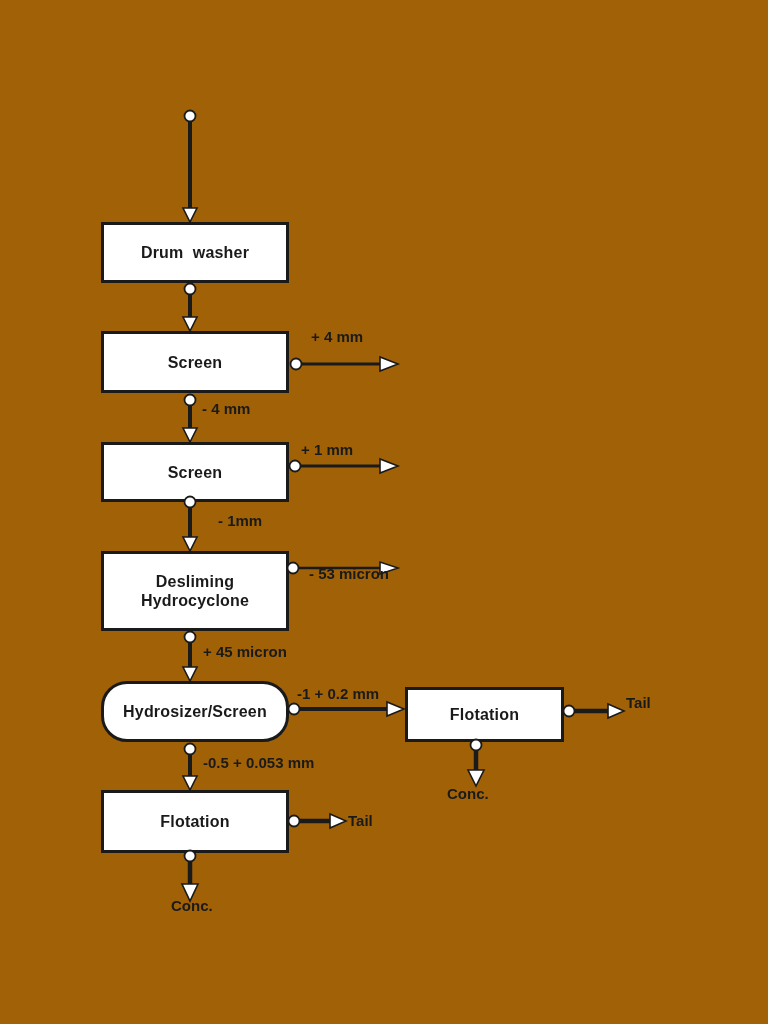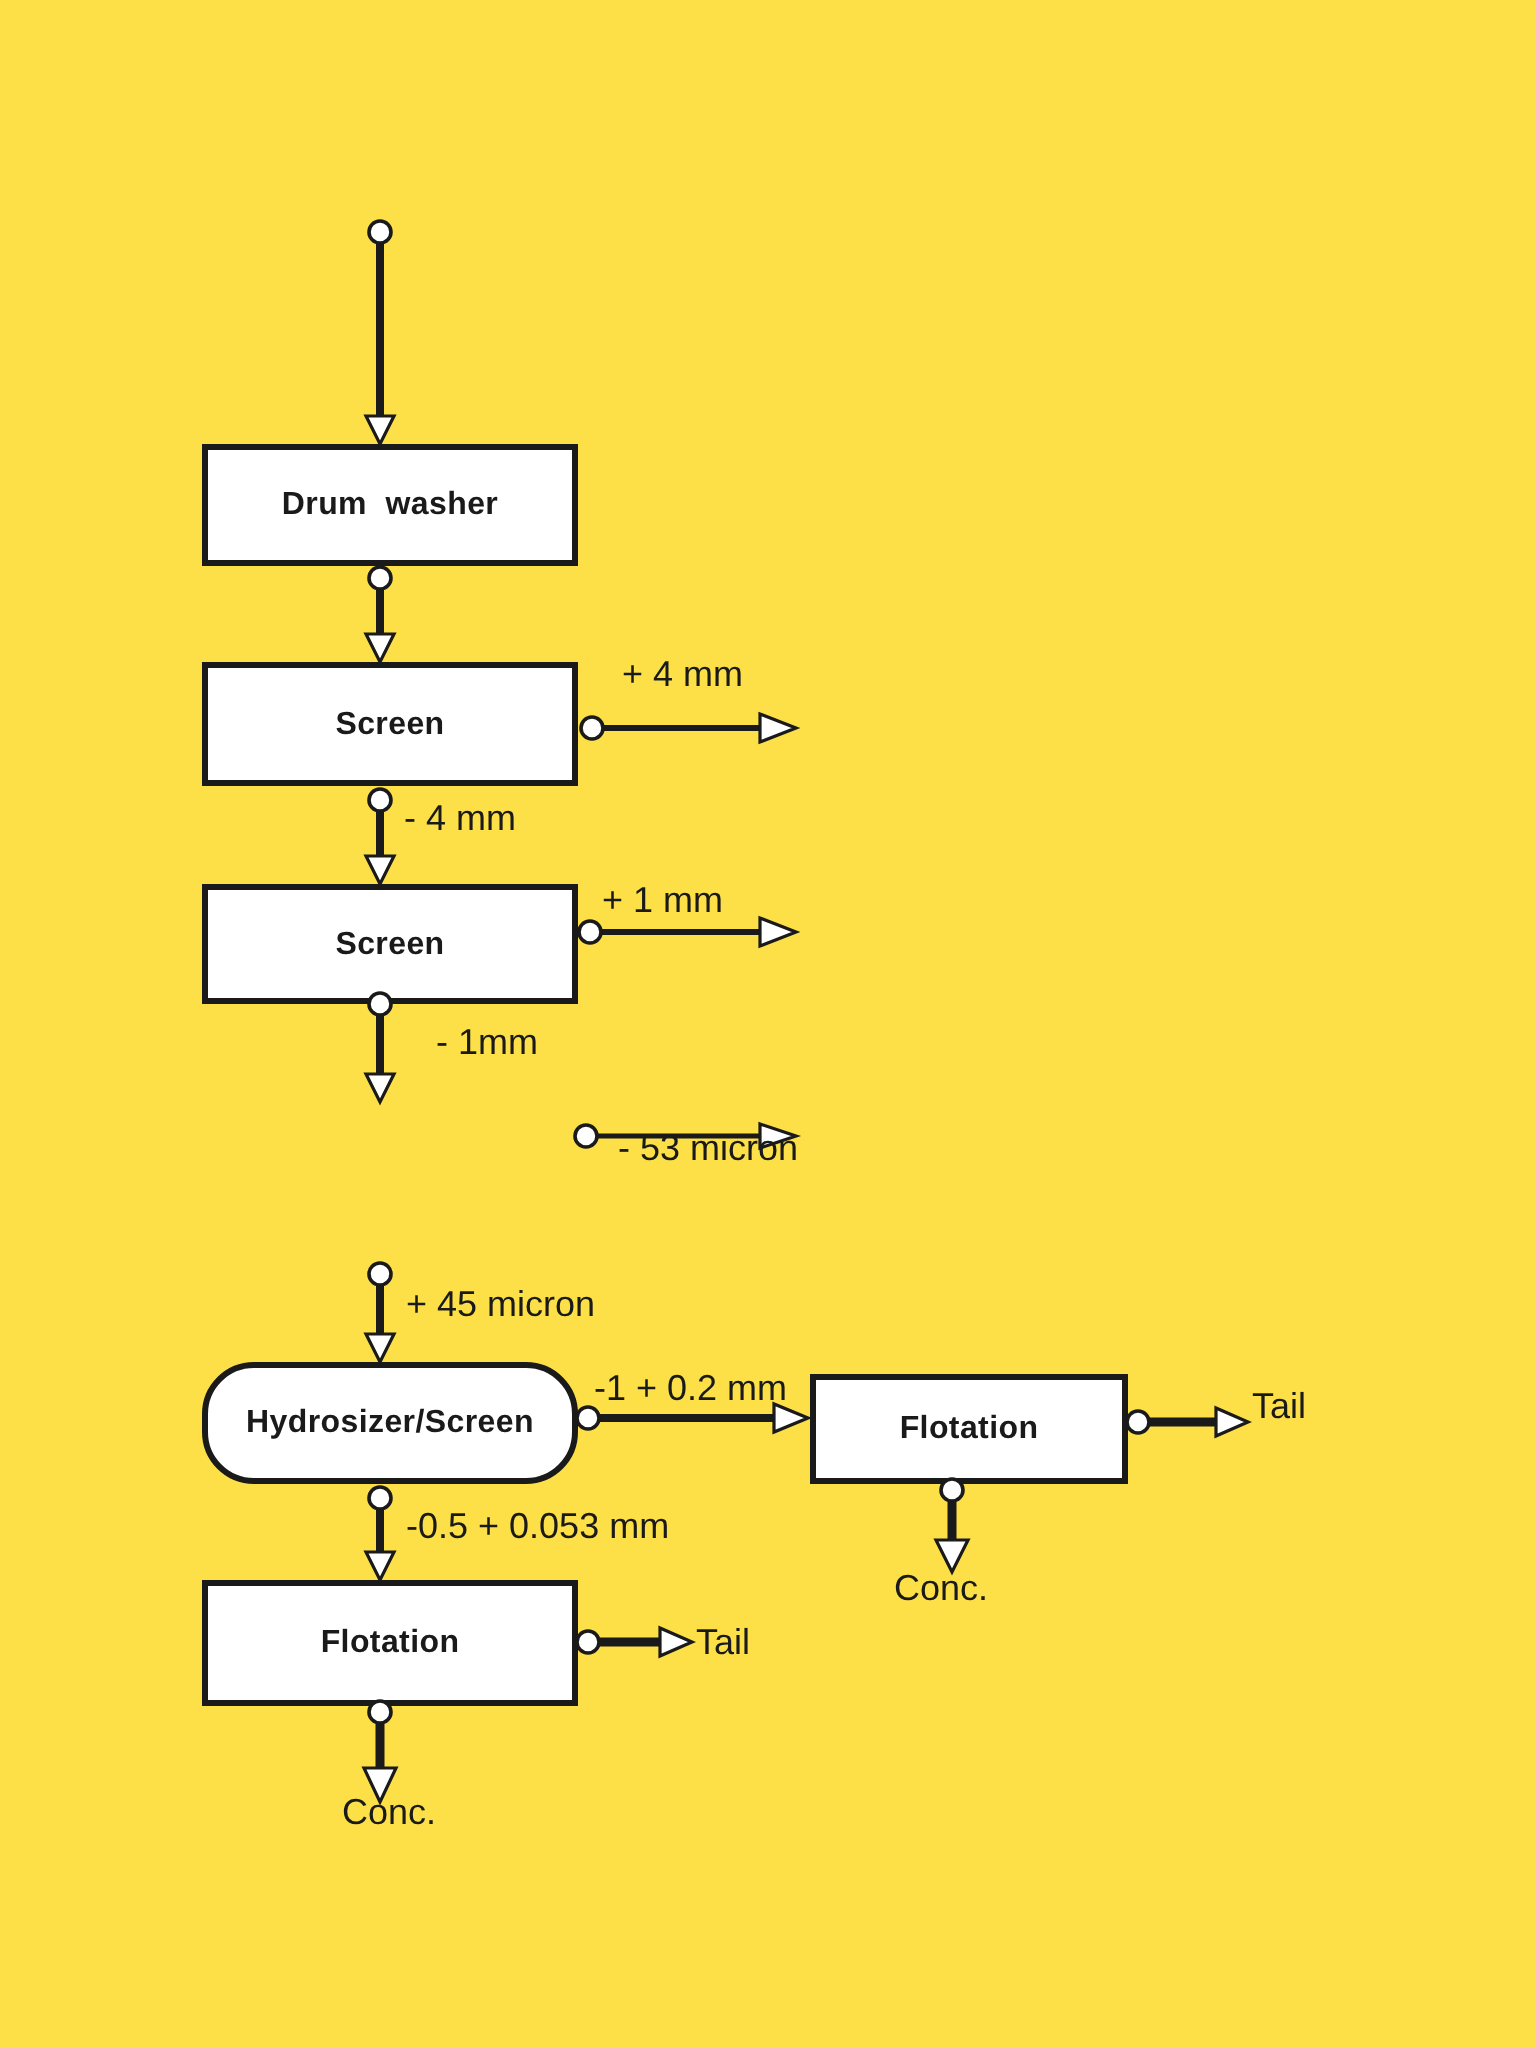--- a/index.html
+++ b/index.html
@@ -1,20 +1,20 @@
 <!DOCTYPE html>
 <html><head>
 <meta charset="utf-8">
 <style>
   html, body { margin: 0; padding: 0; background: #ffffff; }
   .canvas {
     position: relative;
     width: 768px;
     height: 1024px;
-    background: #fde047;
+    background: #a16207;
     font-family: "Liberation Sans", sans-serif;
     color: #1a1a1a;
     overflow: hidden;
   }
   .connector-layer {
     position: absolute;
     left: 0; top: 0;
     width: 768px; height: 1024px;
     pointer-events: none;
   }
@@ -29,22 +29,22 @@
     justify-content: center;
     text-align: center;
     font-weight: bold;
     font-size: 16px;
     line-height: 19px;
     letter-spacing: 0.2px;
     white-space: pre;
   }
   .stream-label {
     position: absolute;
-    font-weight: normal;
-    font-size: 18px;
+    font-weight: bold;
+    font-size: 15px;
     line-height: 16px;
     white-space: pre;
   }
   .conn-line { stroke: #1a1a1a; }
   .conn-head { fill: #ffffff; stroke: #1a1a1a; stroke-width: 1.6; stroke-linejoin: miter; }
   .port { fill: #ffffff; stroke: #1a1a1a; stroke-width: 1.8; }
 </style>
 </head>
 <body>
 
@@ -55,20 +55,24 @@
   </div>
 
   <div class="node" style="left:101px; top:331px; width:188px; height:62px;">
     <span>Screen</span>
   </div>
 
   <div class="node" style="left:101px; top:442px; width:188px; height:60px;">
     <span>Screen</span>
   </div>
 
+  <div class="node" style="left:101px; top:551px; width:188px; height:80px;">
+    <span>Desliming</span>
+    <span>Hydrocyclone</span>
+  </div>
 
   <div class="node" style="left:101px; top:681px; width:188px; height:61px;border-radius:26px;">
     <span>Hydrosizer/Screen</span>
   </div>
 
   <div class="node" style="left:405px; top:687px; width:159px; height:55px;">
     <span>Flotation</span>
   </div>
 
   <div class="node" style="left:101px; top:790px; width:188px; height:63px;">

